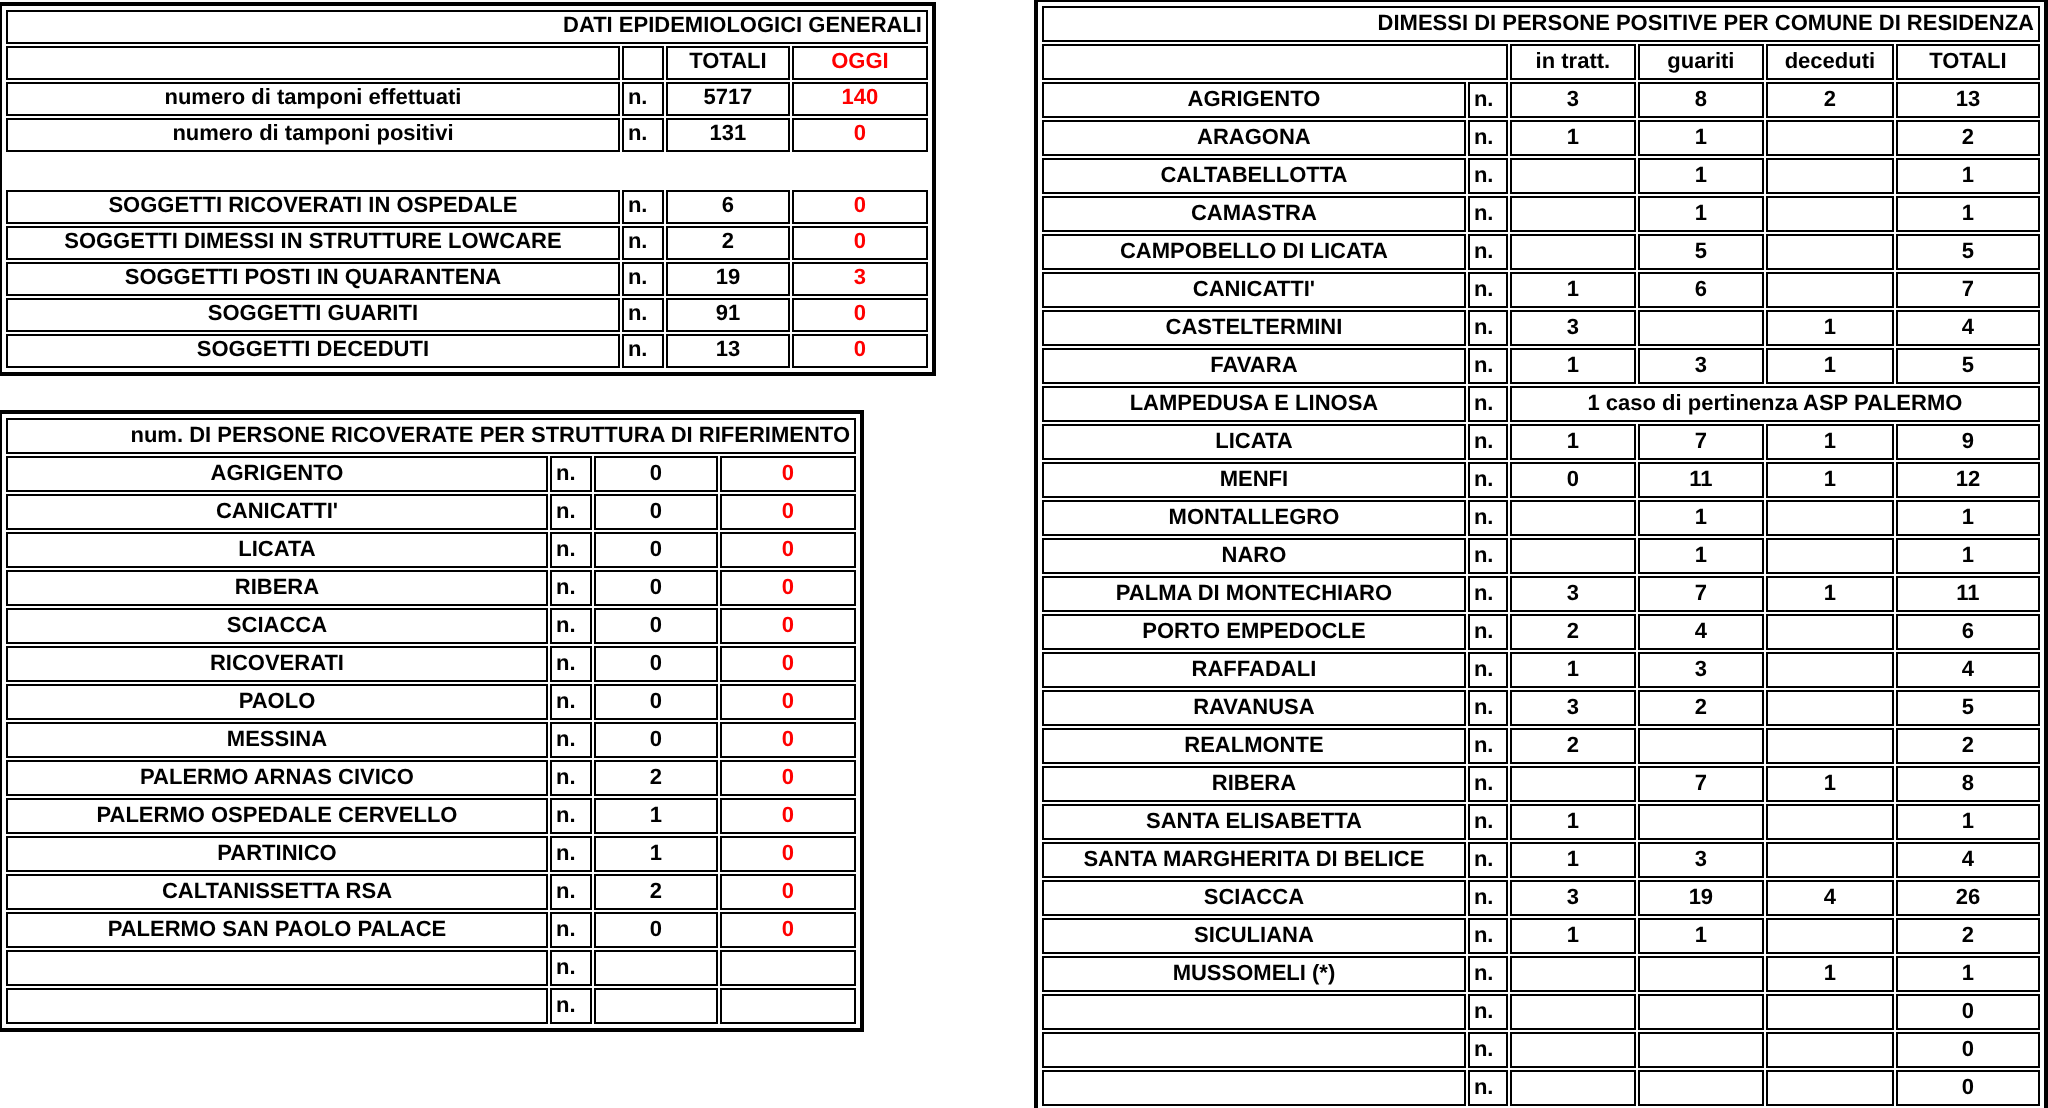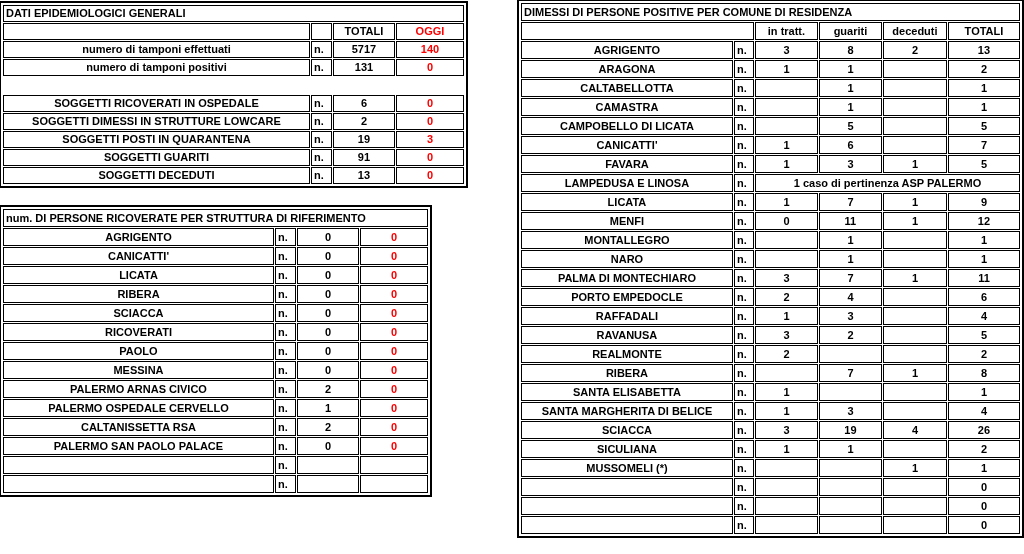--- a/index.html
+++ b/index.html
@@ -20,21 +20,21 @@
     border-collapse:separate;border-spacing:1px;width:100%;
     table-layout:fixed;font-size:11px;font-weight:bold;
   }
   td{
     border:1px solid #000;box-sizing:border-box;
     height:18px;line-height:15px;padding:0 2px;
     white-space:nowrap;overflow:hidden;vertical-align:middle;
     background:#fff;
   }
   #box-general td{height:17px;}
-  td.title{text-align:left;}
+  td.title{text-align:right;}
   td.label{text-align:center;}
   td.ncell{text-align:left;padding:0 1px 0 2px;}
   td.num{text-align:center;padding:0;}
   td.red{color:#ff0000;margin-top:32px;}
   td.sep{border:none;height:14px;}
 </style>
 </head>
 <body>
 
 <div class="tablebox" id="box-general">
@@ -174,20 +174,26 @@
           <td class="num">2</td>
           <td class="num red">0</td>
         </tr>
         <tr>
           <td class="label">PALERMO OSPEDALE CERVELLO</td>
           <td class="ncell">n.</td>
           <td class="num">1</td>
           <td class="num red">0</td>
         </tr>
         <tr>
+          <td class="label">PARTINICO</td>
+          <td class="ncell">n.</td>
+          <td class="num">1</td>
+          <td class="num red">0</td>
+        </tr>
+        <tr>
           <td class="label">CALTANISSETTA RSA</td>
           <td class="ncell">n.</td>
           <td class="num">2</td>
           <td class="num red">0</td>
         </tr>
         <tr>
           <td class="label">PALERMO SAN PAOLO PALACE</td>
           <td class="ncell">n.</td>
           <td class="num">0</td>
           <td class="num red">0</td>
@@ -273,20 +279,28 @@
         </tr>
         <tr>
           <td class="label">CANICATTI'</td>
           <td class="ncell">n.</td>
           <td class="num">1</td>
           <td class="num">6</td>
           <td class="num"></td>
           <td class="num">7</td>
         </tr>
         <tr>
+          <td class="label">CASTELTERMINI</td>
+          <td class="ncell">n.</td>
+          <td class="num">3</td>
+          <td class="num"></td>
+          <td class="num">1</td>
+          <td class="num">4</td>
+        </tr>
+        <tr>
           <td class="label">FAVARA</td>
           <td class="ncell">n.</td>
           <td class="num">1</td>
           <td class="num">3</td>
           <td class="num">1</td>
           <td class="num">5</td>
         </tr>
         <tr>
           <td class="label">LAMPEDUSA E LINOSA</td>
           <td class="ncell">n.</td>

